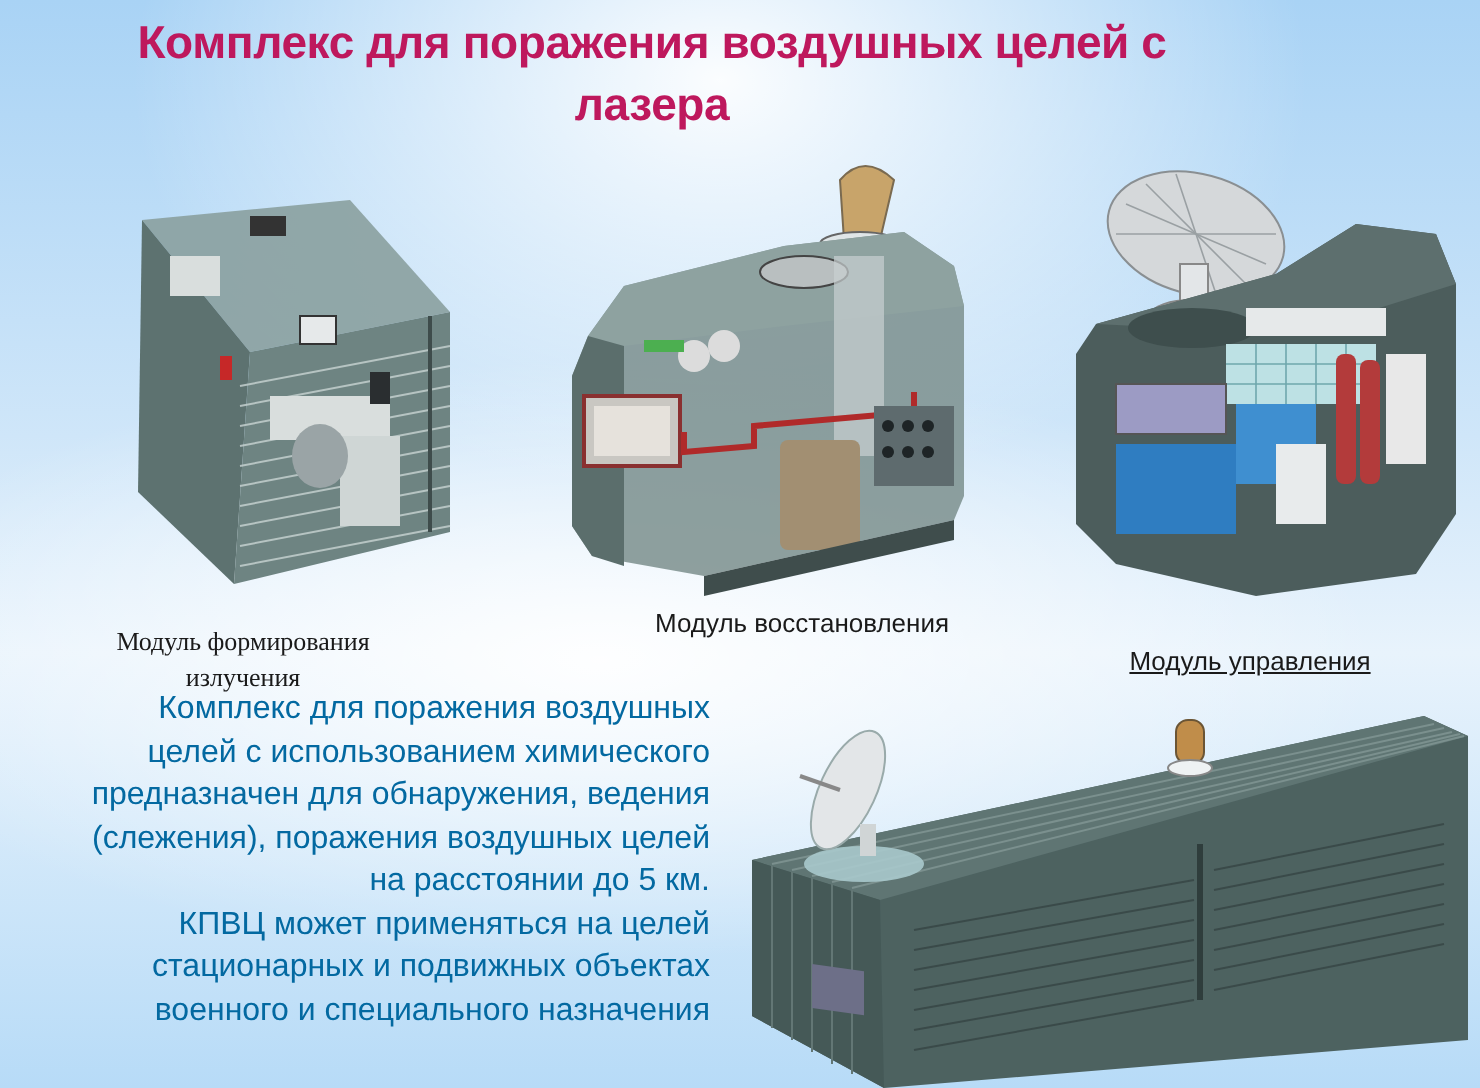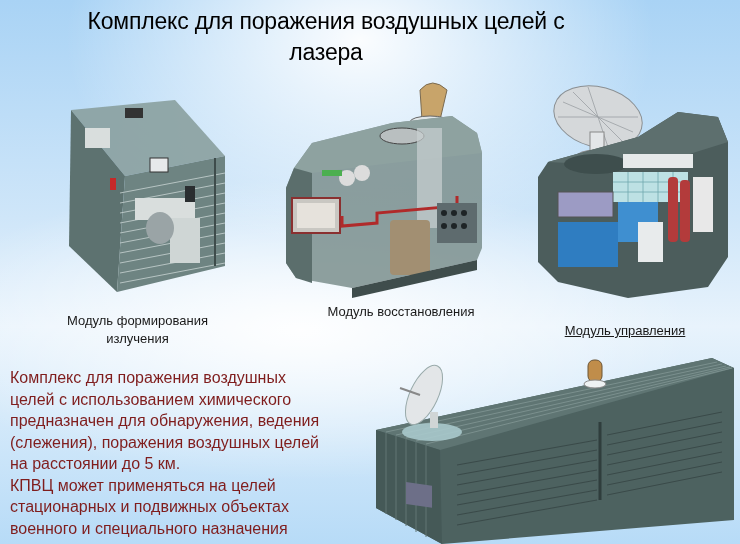--- a/index.html
+++ b/index.html
@@ -7,29 +7,29 @@
   body {
     position: relative;
     font-family: "Liberation Sans", "DejaVu Sans", sans-serif;
     background:
       radial-gradient(ellipse 420px 300px at 360px 40px, rgba(255,255,255,0.95), rgba(255,255,255,0) 70%),
       radial-gradient(ellipse 520px 200px at 300px 330px, rgba(255,255,255,0.95), rgba(255,255,255,0) 75%),
       linear-gradient(180deg, #a9d3f5 0%, #cfe6f9 40%, #e8f3fc 60%, #b7dbf7 100%);
   }
   .title {
     position: absolute; left: 0; top: 6px; width: 652px;
-    text-align: center; color: #000000; font-weight: normal;
+    text-align: center; color: #be185d; font-weight: bold;
     font-size: 23px; line-height: 31px; letter-spacing: -0.2px;
   }
   .caption {
     position: absolute; color: #1a1a1a; font-size: 13px; line-height: 18px; text-align: center;
   }
   .desc {
-    position: absolute; left: 10px; top: 367px; width: 345px;
-    text-align: left; color: #7f1d1d; font-size: 16px; line-height: 21.5px;
+    position: absolute; left: 10px; top: 344px; width: 345px;
+    text-align: right; color: #0369a1; font-size: 16px; line-height: 21.5px;
   }
   .illus { position: absolute; }
   svg { display: block; }
 </style>
 </head>
 <body>
 
 <div class="title">
   <div>Комплекс для поражения воздушных целей с</div>
   <div>лазера</div>
@@ -122,21 +122,21 @@
     <rect x="40" y="140" width="60" height="45" fill="#2f7dc1"></rect>
     <rect x="100" y="120" width="40" height="40" fill="#3f8fd0"></rect>
     <rect x="150" y="95" width="10" height="65" rx="4" fill="#b33b3b"></rect>
     <rect x="162" y="98" width="10" height="62" rx="4" fill="#b33b3b"></rect>
     <rect x="175" y="95" width="20" height="55" fill="#e8e8e8"></rect>
     <rect x="120" y="140" width="25" height="40" fill="#e8ebec"></rect>
     <rect x="105" y="72" width="70" height="14" fill="#e6e9ea"></rect>
   </svg>
 </div>
 
-<div class="caption" style="left:50px; top:312px; width:175px;">
+<div class="caption" style="left:34px; top:312px; width:175px;font-family:Liberation Serif, serif;">
   <div>Модуль формирования</div>
   <div>излучения</div>
 </div>
 <div class="caption" style="left:306px; top:303px; width:190px;">
   <div>Модуль восстановления</div>
 </div>
 <div class="caption" style="left:545px; top:322px; width:160px;text-decoration:underline;">
   <div>Модуль управления</div>
 </div>
 

